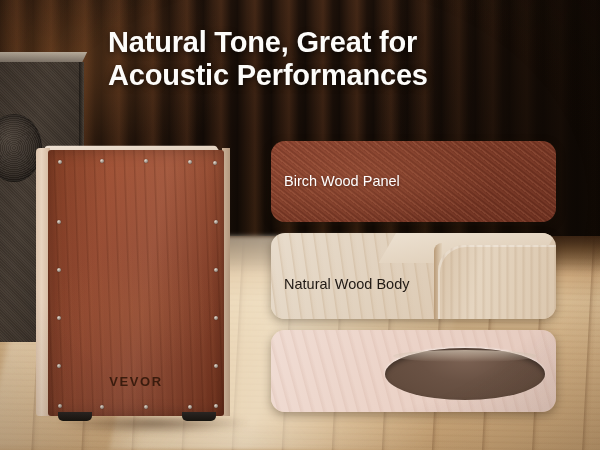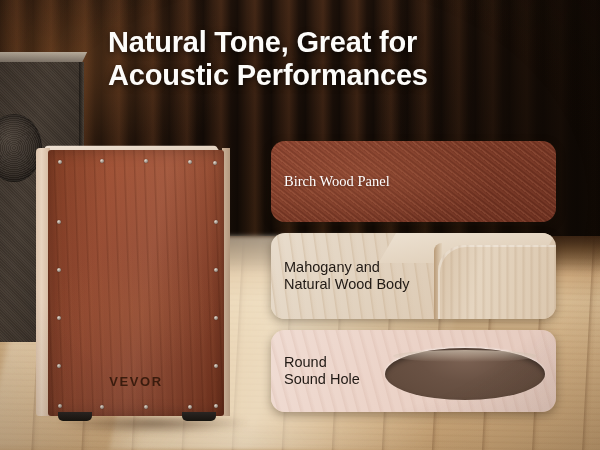--- a/index.html
+++ b/index.html
@@ -218,21 +218,21 @@
     background:
       repeating-linear-gradient(38deg,
         rgba(255,190,150,0.10) 0px, rgba(255,190,150,0.10) 1px,
         rgba(60,20,10,0.18) 2px, rgba(60,20,10,0.18) 3px,
         rgba(255,190,150,0.04) 4px, rgba(60,20,10,0.10) 6px);
   }
   #card-birch .tex2 {
     position: absolute; inset: 0;
     background: radial-gradient(ellipse 200px 70px at 30% 45%, rgba(190,110,78,0.28), rgba(0,0,0,0) 70%);
   }
-  #card-birch .card-label { color: #ffffff; text-shadow: 0 1px 3px rgba(50,16,6,.6); font-family: Liberation Serif, serif; }
+  #card-birch .card-label { color: #ffffff; text-shadow: 0 1px 3px rgba(50,16,6,.6); }
 
   
   #card-body {
     left: 271px; top: 233px; width: 285px; height: 86px;
     background: linear-gradient(120deg, #e8dccc 0%, #e2d3c0 35%, #dcc9b2 70%, #d5bfa6 100%);
   }
   #card-body .tex {
     position: absolute; inset: 0;
     background:
       repeating-linear-gradient(82deg,
@@ -376,28 +376,24 @@
   </div>
 
   <div class="card" id="card-body">
     <div class="tex"></div>
     <div class="corner-joint">
       <div class="cj-top"></div>
       <div class="cj-edge"></div>
       <div class="cj-face"></div>
     </div>
     <div class="card-label">
-      <span>Mahogany and</span><br>
+      <br>
       <span>Natural Wood Body</span>
     </div>
   </div>
 
   <div class="card" id="card-hole">
     <div class="tex"></div>
     <div class="hole"></div>
-    <div class="card-label">
-      <span>Round</span><br>
-      <span>Sound Hole</span>
-    </div>
   </div>
 
   <div class="vignette"></div>
 </div>
 
 </body></html>

